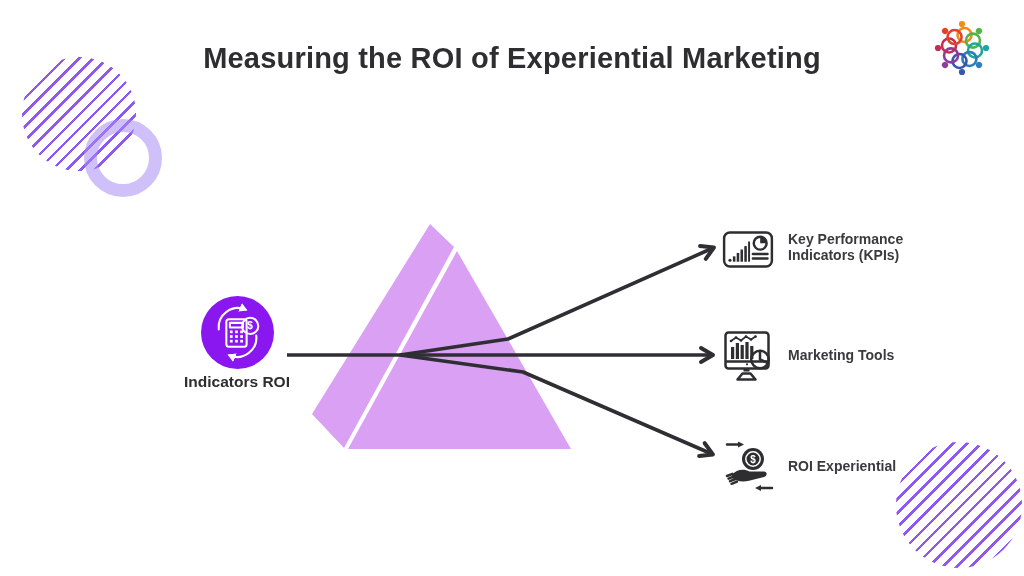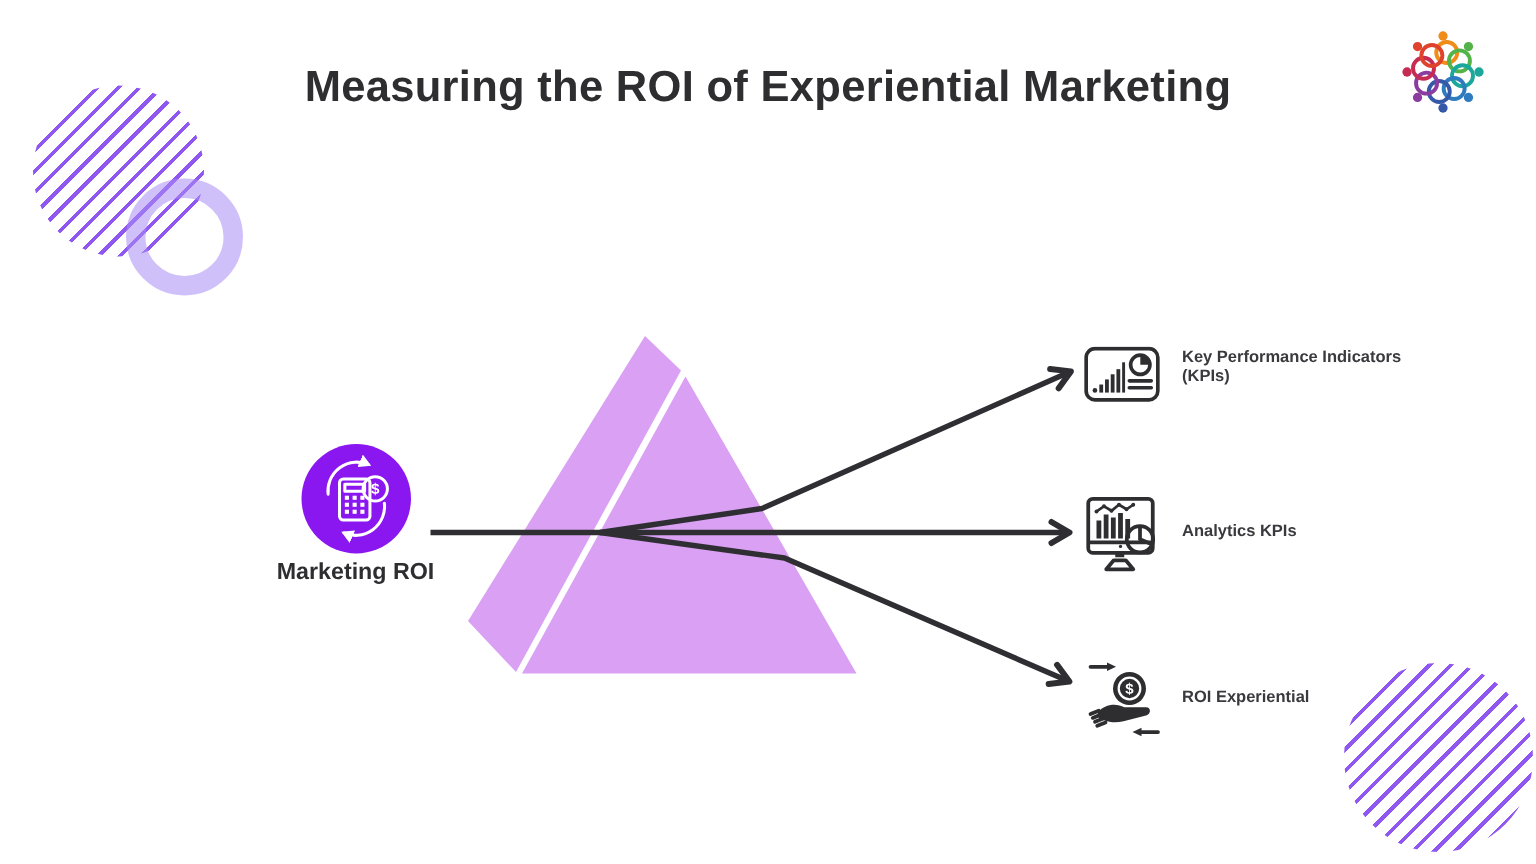--- a/index.html
+++ b/index.html
@@ -37,21 +37,21 @@
     background:var(--c-accent,#8a16f0);
   }
   .node-circle svg{position:absolute;inset:0;}
   .node-label{
     position:absolute;left:147px;top:373px;width:180px;text-align:center;
     font-size:15.5px;font-weight:800;color:var(--c-ink,#2e2e31);
   }
   
   .out-icon{position:absolute;}
   .out-label{
-    position:absolute;font-size:11px;font-weight:800;line-height:1.14;
+    position:absolute;font-size:14px;font-weight:800;line-height:1.14;
     color:var(--c-label,#3a3a3e);
   }
   .lbl-kpi{left:788px;top:232px;width:150px;}
   .lbl-analytics{left:788px;top:348px;width:190px;}
   .lbl-roi{left:788px;top:459px;width:190px;}
   .ic{stroke:var(--c-ink,#2e2e31);fill:none;stroke-width:2.5px;stroke-linecap:round;stroke-linejoin:round;}
   .ic-fill{fill:var(--c-ink,#2e2e31);stroke:none;}
   .ic-thin{stroke:var(--c-ink,#2e2e31);fill:none;stroke-width:1.8px;stroke-linecap:round;}
   .wic{stroke:#fff;fill:none;stroke-width:2px;stroke-linecap:round;stroke-linejoin:round;}
   .wfill{fill:#fff;stroke:none;}
@@ -137,21 +137,21 @@
           <rect x="33.6" y="38.6" width="2.7" height="2.7"></rect>
           <rect x="38.7" y="38.6" width="2.7" height="2.7"></rect>
         <rect x="28.5" y="43.2" width="2.7" height="2.7"></rect>
           <rect x="33.6" y="43.2" width="2.7" height="2.7"></rect>
           <rect x="38.7" y="43.2" width="2.7" height="2.7"></rect>
       </g>
       <circle class="wic" cx="48.5" cy="29.5" r="8" fill="#8a16f0"></circle>
       <text class="coin-text" x="48.5" y="33" font-size="10">$</text>
     </svg>
   </div>
-  <div class="node-label">Marketing ROI</div>
+  <div class="node-label">Indicators ROI</div>
 
   <svg class="out-icon" style="left:722px;top:231px" width="52" height="39" viewBox="0 0 52 40">
     <rect class="ic" x="1.5" y="1.5" width="49" height="35" rx="6"></rect>
     <circle class="ic-fill" cx="7.5" cy="30" r="1.6"></circle>
     <g class="ic-fill">
       <rect x="10.5" y="26" width="2.6" height="5.5"></rect>
       <rect x="14.4" y="22.5" width="2.6" height="9"></rect>
       <rect x="18.3" y="19" width="2.6" height="12.5"></rect>
       <rect x="22.2" y="15.5" width="2.6" height="16"></rect>
       <rect x="26.1" y="10.8" width="2" height="20.7"></rect>
@@ -180,21 +180,21 @@
         <circle cx="19" cy="10.5" r="1.3"></circle>
       <circle cx="24" cy="6.5" r="1.3"></circle>
         <circle cx="29" cy="9.5" r="1.3"></circle>
         <circle cx="33.5" cy="6.5" r="1.3"></circle>
     </g>
     <circle class="ic" cx="38" cy="29.5" r="8.8" fill="#ffffff"></circle>
     <path class="ic" d="M38,29.5 L38,21 M38,29.5 L46.2,33" stroke-width="2"></path>
     <rect class="ic-fill" x="21.5" y="38.5" width="6" height="3"></rect>
     <path class="ic" d="M15.5,49.5 L20.5,43.5 H28.5 L33.5,49.5 Z" stroke-width="2.2"></path>
   </svg>
-  <div class="out-label lbl-analytics">Analytics KPIs</div>
+  <div class="out-label lbl-analytics">Marketing Tools</div>
 
   <svg class="out-icon" style="left:720px;top:436px" width="56" height="58" viewBox="0 0 56 58">
     <g>
       <path class="ic" d="M7,8.5 H18" stroke-width="2"></path>
       <polygon class="ic-fill" points="18,5.6 24,8.5 18,11.4"></polygon>
     </g>
     <circle class="ic-fill" cx="33" cy="23" r="11"></circle>
     <circle cx="33" cy="23" r="7.2" fill="none" stroke="#fff" stroke-width="1.5"></circle>
     <text class="coin-text" x="33" y="26.5" font-size="10">$</text>
     <path class="ic-fill" d="M12,39 C16,33.5 24,32.5 29.5,35.5 L44,35.5 C47.5,35.5 47.5,40.2 44,41 L29,44.8 C21,46.8 15,44.2 11.5,41.8 Z"></path>

